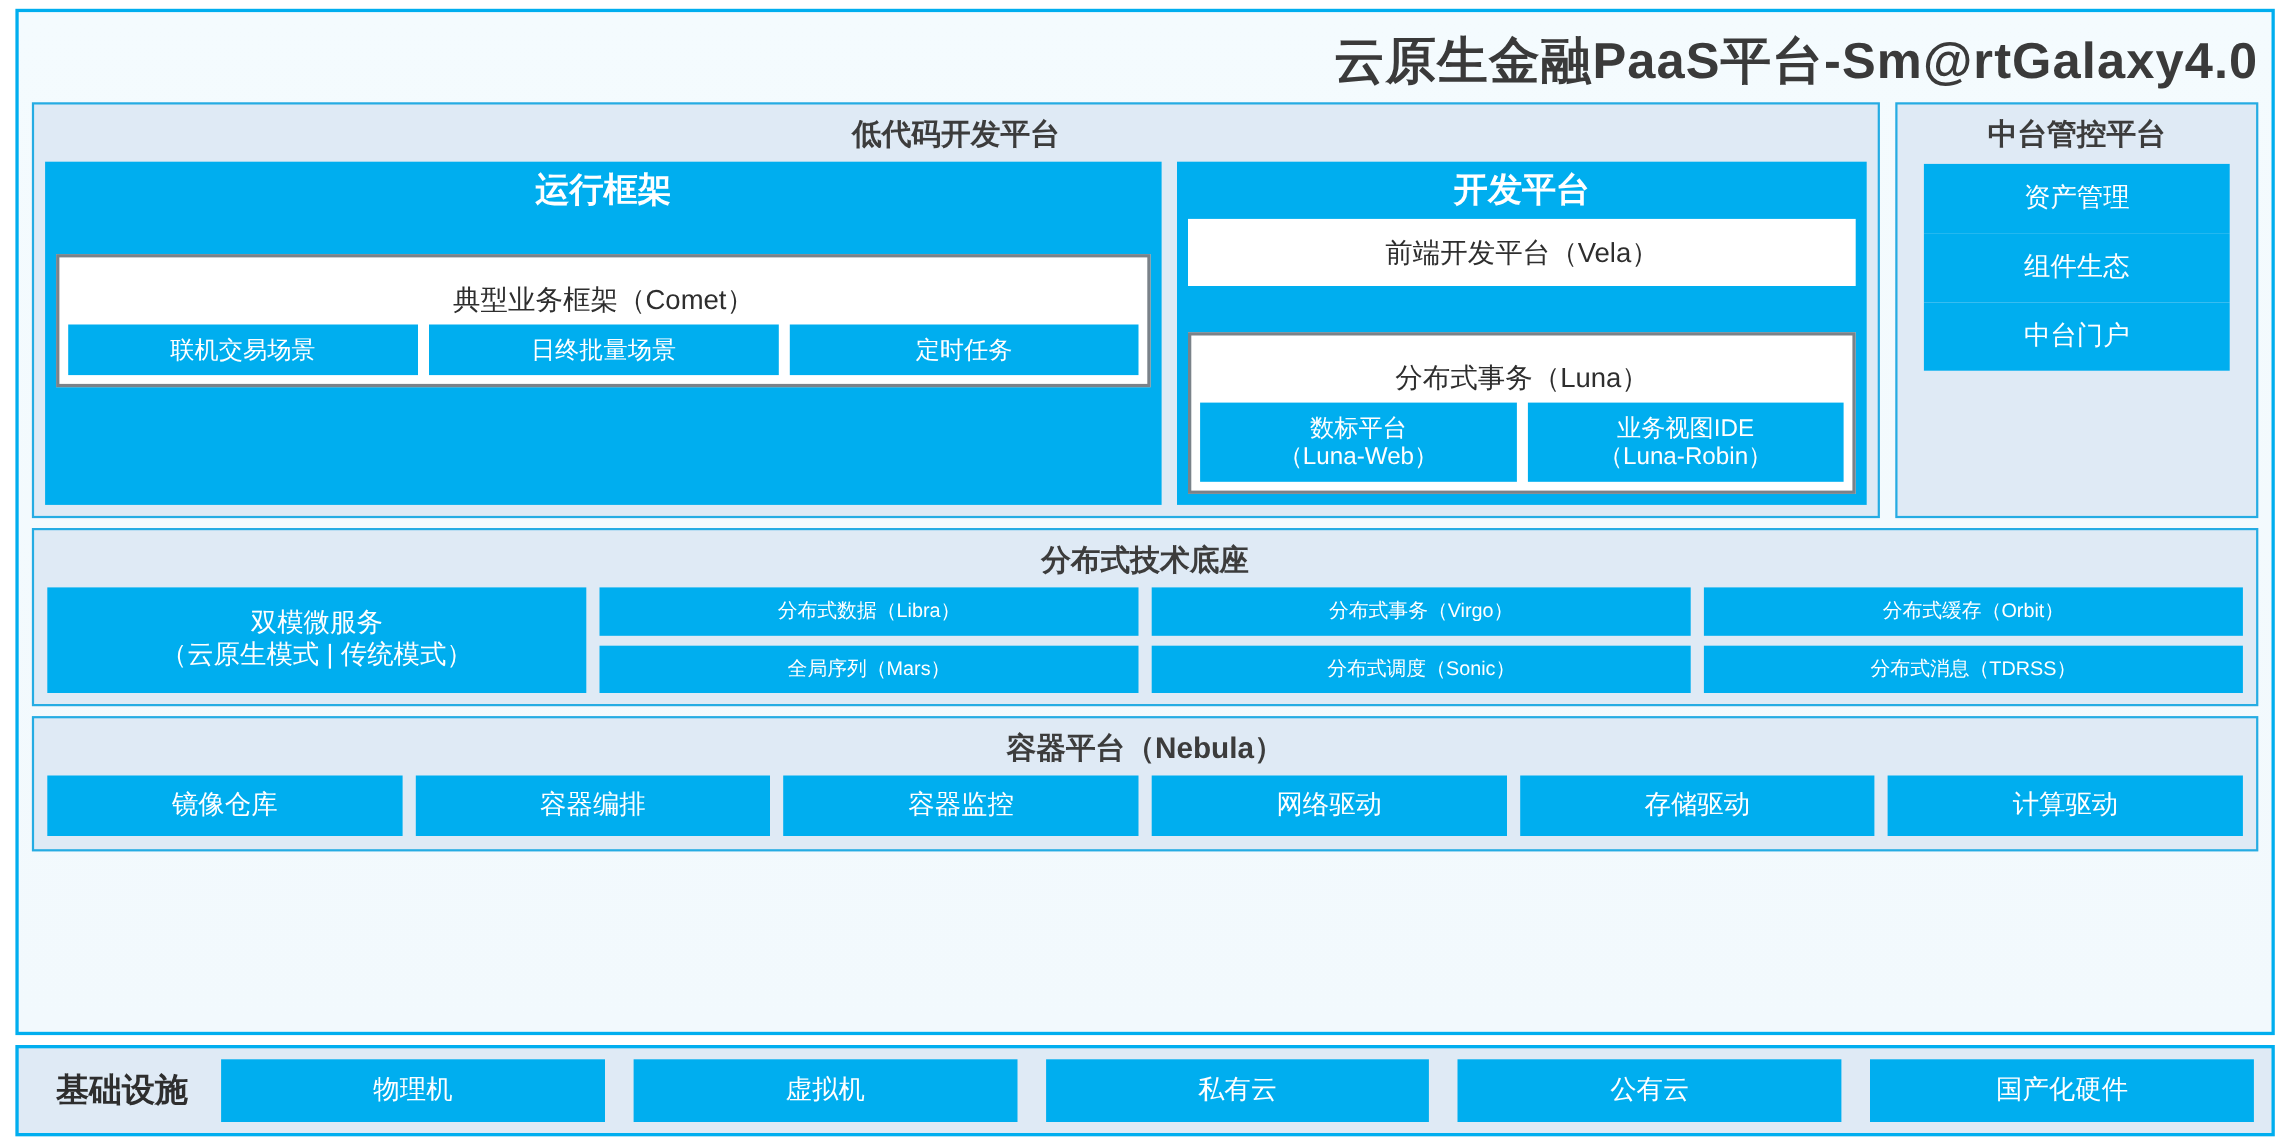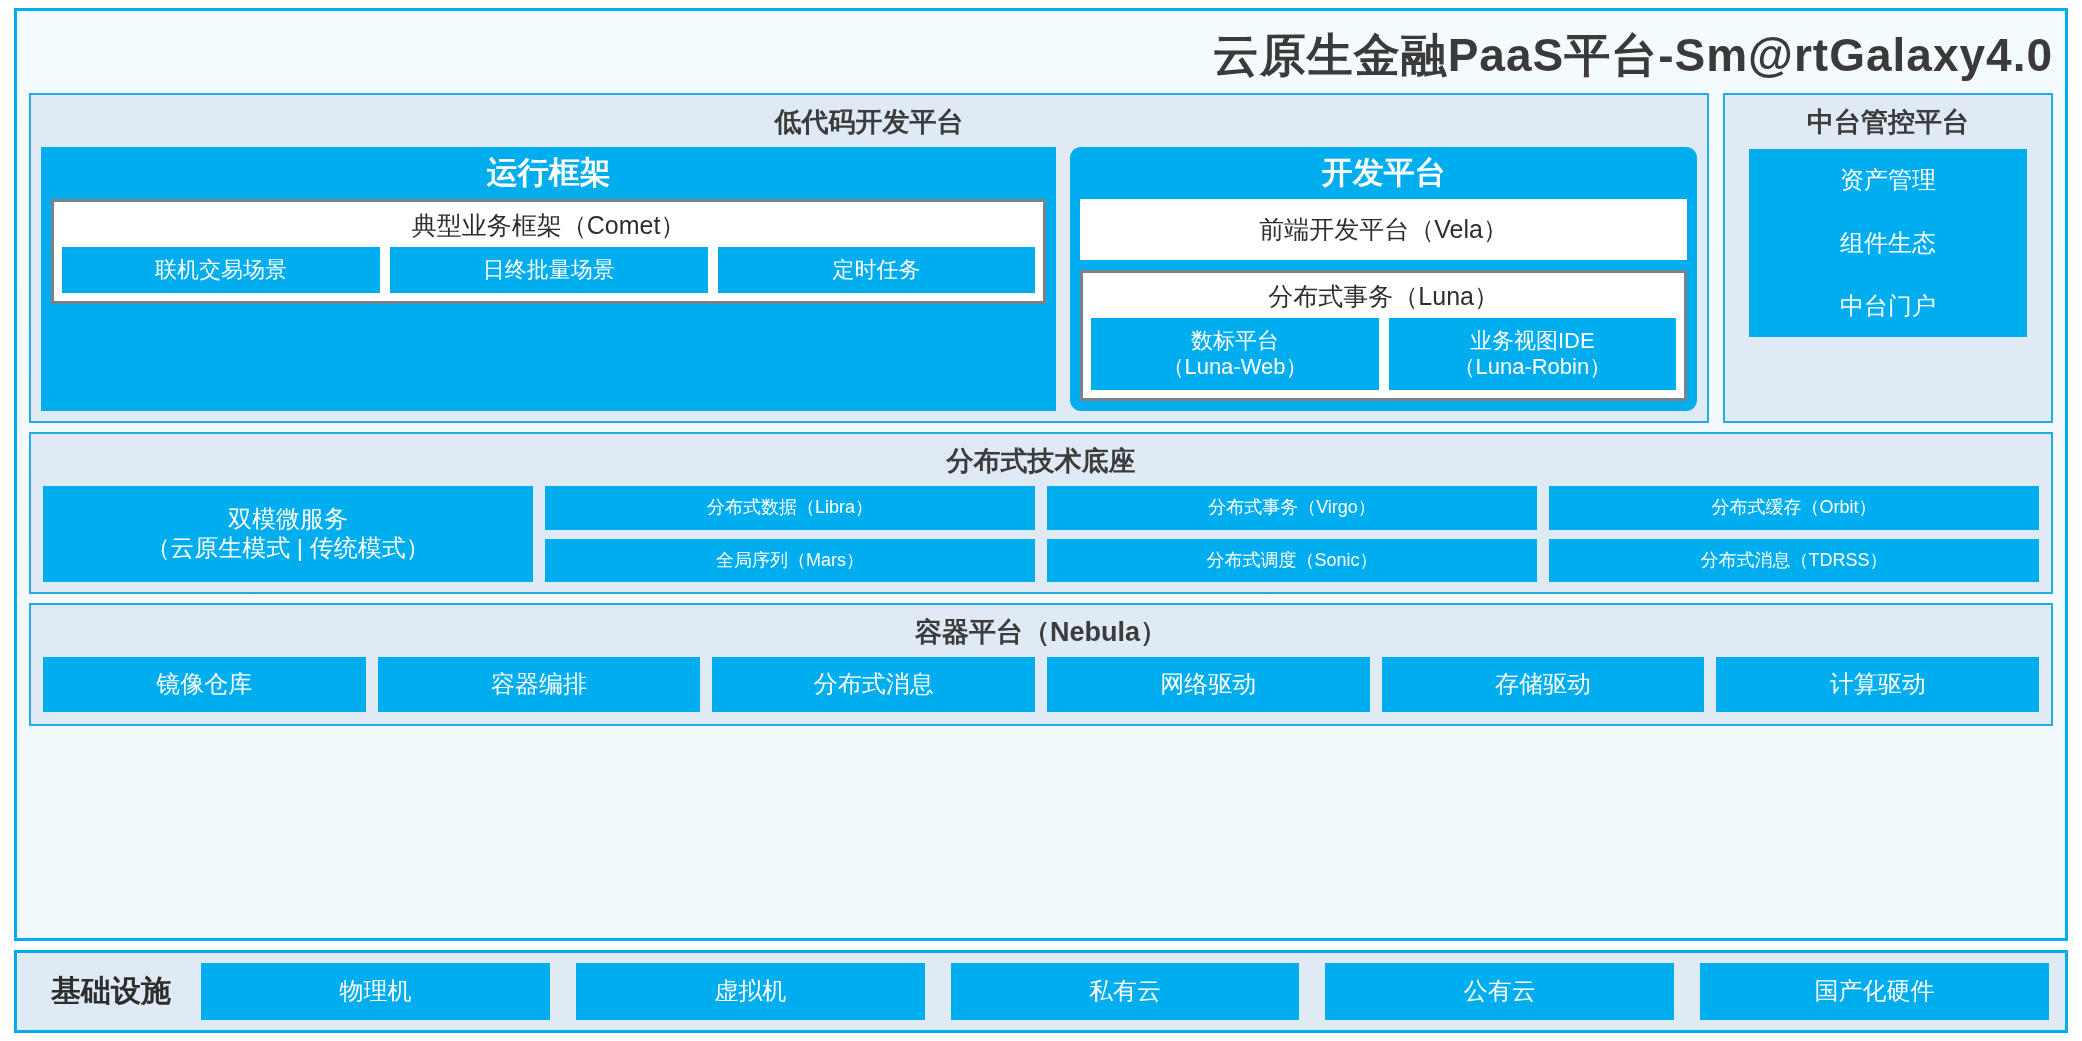--- a/index.html
+++ b/index.html
@@ -76,21 +76,22 @@
     font-weight: bold;
     padding: 9px 0 9px 0;
     line-height: 1.1;
   }
 
   
   .white-group {
     background: #ffffff;
     border: 3px solid #7a8289;
     box-sizing: border-box;
-    padding: 6px 8px 8px 8px;
+    padding: 22px 8px 8px 8px;
+    margin-top: 32px;
   }
   .group-title {
     text-align: center;
     font-size: 25px;
     color: #2e2e2e;
     padding: 4px 0 7px 0;
     line-height: 1.1;
   }
 
   
@@ -119,21 +120,21 @@
     gap: 14px;
     align-items: stretch;
   }
   .lowcode { flex: 1 1 auto; display: flex; flex-direction: column; }
   .lowcode-body {
     display: flex;
     gap: 14px;
     align-items: stretch;
   }
   .runtime-fw { flex: 1.62 1 0; display: flex; flex-direction: column; padding-bottom: 10px;}
-  .dev-plat  { flex: 1 1 0; display: flex; flex-direction: column; padding-bottom: 10px; border-radius: 11px;}
+  .dev-plat  { flex: 1 1 0; display: flex; flex-direction: column; padding-bottom: 10px;}
   .runtime-inner {
     padding: 0 10px;
     display: flex;
     flex-direction: column;
     gap: 10px;
     flex: 1 1 auto;
   }
   .dev-inner {
     padding: 0 10px;
     display: flex;
@@ -302,21 +303,21 @@
           <div class="chip">分布式消息（TDRSS）</div>
         </div>
       </div>
     </div>
 
     <div class="section" style="margin-top:9px;">
       <div class="section-title">容器平台（Nebula）</div>
       <div class="container-chips">
         <div class="chip">镜像仓库</div>
         <div class="chip">容器编排</div>
-        <div class="chip">分布式消息</div>
+        <div class="chip">容器监控</div>
         <div class="chip">网络驱动</div>
         <div class="chip">存储驱动</div>
         <div class="chip">计算驱动</div>
       </div>
     </div>
 
   </div>
 
   <div class="infra-panel">
     <div class="infra-label">基础设施</div>

